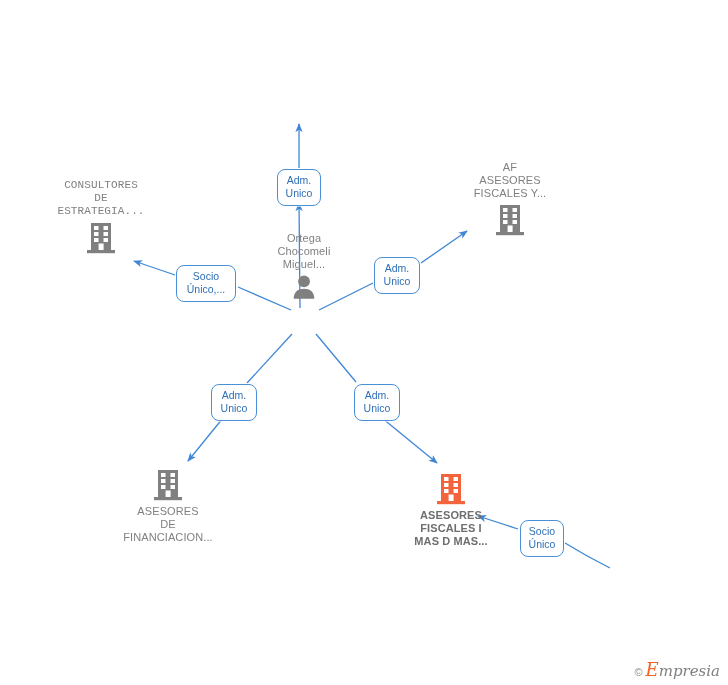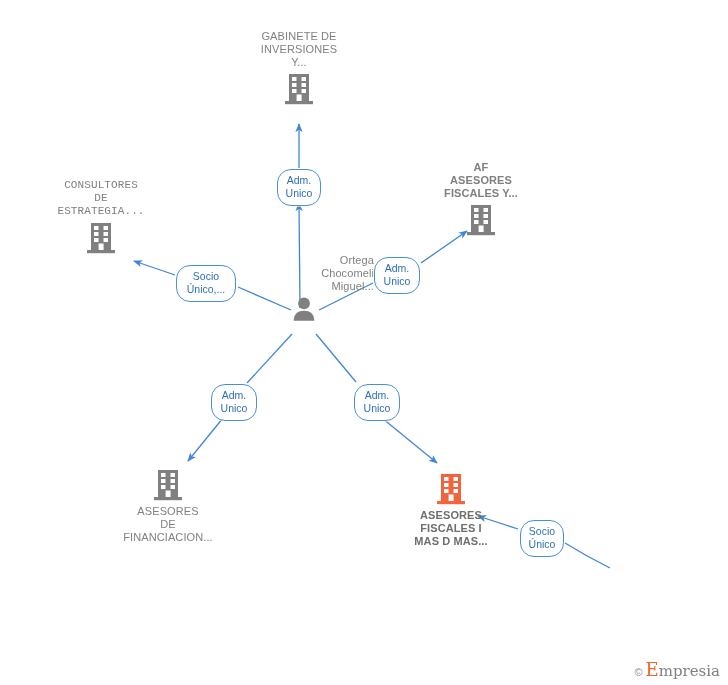--- a/index.html
+++ b/index.html
@@ -52,21 +52,21 @@
   }
   .node.label-top .node-icon { margin-top: 3px; }
   .node.label-bottom .node-icon { margin-bottom: 3px; }
 
   
   .edge-label {
     position: absolute;
     box-sizing: border-box;
     background: #ffffff;
     border: 1px solid #4a90d9;
-    border-radius: 14px;
+    border-radius: 8px;
     color: #2f6fb5;
     font-size: 10.5px;
     line-height: 13px;
     text-align: center;
     padding: 4px 6px 5px 6px;
     white-space: pre-line;
     box-shadow: 0 0 0 1px rgba(255,255,255,0.6);
   }
 
   
@@ -79,20 +79,21 @@
     gap: 3px;
     font-size: 13px;
     color: #808080;
   }
   #watermark .wm-c {
     font-size: 11px;
     color: #8a8a8a;
   }
   #watermark .wm-brand {
     font-family: "DejaVu Serif", serif;
+    font-style: italic;
     font-size: 15px;
     color: #808080;
   }
   #watermark .wm-brand .wm-e {
     color: #f2632a;
     font-size: 18px;
   }
 </style>
 </head>
 <body>
@@ -121,72 +122,56 @@
       <path d="M 223 418 L 188 461"></path>
 
       <path d="M 316 334 L 356 382" marker-end="none"></path>
       <path d="M 382 418 L 437 463"></path>
 
       <path d="M 610 568 Q 586 556 565 543" marker-end="none"></path>
       <path d="M 518 529 L 478 516"></path>
     </g>
   </svg>
 
-  <div class="node label-top" style="left:299px; top:30px;">
-    <div class="node-label">GABINETE DE
-INVERSIONES
-Y...</div>
-    <svg class="node-icon" viewBox="0 0 30 34">
-      <rect x="5" y="2" width="20" height="27" fill="#808080"></rect>
-      <rect x="1" y="29" width="28" height="3.2" fill="#808080"></rect>
-      <rect x="8" y="5" width="4.5" height="4" fill="#ffffff"></rect>
-      <rect x="17.5" y="5" width="4.5" height="4" fill="#ffffff"></rect>
-      <rect x="8" y="11" width="4.5" height="4" fill="#ffffff"></rect>
-      <rect x="17.5" y="11" width="4.5" height="4" fill="#ffffff"></rect>
-      <rect x="8" y="17" width="4.5" height="4" fill="#ffffff"></rect>
-      <rect x="17.5" y="17" width="4.5" height="4" fill="#ffffff"></rect>
-      <rect x="12.6" y="22.5" width="5" height="6.5" fill="#ffffff"></rect>
-    </svg>
-  </div>
 
   <div class="node label-top" style="left:101px; top:179px;font-family:Liberation Mono, monospace;">
     <div class="node-label">CONSULTORES
 DE
 ESTRATEGIA...</div>
     <svg class="node-icon" viewBox="0 0 30 34">
       <rect x="5" y="2" width="20" height="27" fill="#808080"></rect>
       <rect x="1" y="29" width="28" height="3.2" fill="#808080"></rect>
       <rect x="8" y="5" width="4.5" height="4" fill="#ffffff"></rect>
       <rect x="17.5" y="5" width="4.5" height="4" fill="#ffffff"></rect>
       <rect x="8" y="11" width="4.5" height="4" fill="#ffffff"></rect>
       <rect x="17.5" y="11" width="4.5" height="4" fill="#ffffff"></rect>
       <rect x="8" y="17" width="4.5" height="4" fill="#ffffff"></rect>
       <rect x="17.5" y="17" width="4.5" height="4" fill="#ffffff"></rect>
       <rect x="12.6" y="22.5" width="5" height="6.5" fill="#ffffff"></rect>
     </svg>
   </div>
 
-  <div class="node label-top" style="left:481px; top:161px;font-weight:bold;">
+  <div class="node label-top" style="left:510px; top:161px;">
     <div class="node-label">AF
 ASESORES
 FISCALES Y...</div>
     <svg class="node-icon" viewBox="0 0 30 34">
       <rect x="5" y="2" width="20" height="27" fill="#808080"></rect>
       <rect x="1" y="29" width="28" height="3.2" fill="#808080"></rect>
       <rect x="8" y="5" width="4.5" height="4" fill="#ffffff"></rect>
       <rect x="17.5" y="5" width="4.5" height="4" fill="#ffffff"></rect>
       <rect x="8" y="11" width="4.5" height="4" fill="#ffffff"></rect>
       <rect x="17.5" y="11" width="4.5" height="4" fill="#ffffff"></rect>
       <rect x="8" y="17" width="4.5" height="4" fill="#ffffff"></rect>
       <rect x="17.5" y="17" width="4.5" height="4" fill="#ffffff"></rect>
       <rect x="12.6" y="22.5" width="5" height="6.5" fill="#ffffff"></rect>
     </svg>
   </div>
 
-  <div class="node label-top" style="left:304px; top:254px;text-align:right;">
+  <div class="node label-top" style="left:304px; top:232px;">
     <div class="node-label">Ortega
 Chocomeli
 Miguel...</div>
     <svg class="node-icon" viewBox="0 0 30 34" style="height:28px;">
       <circle cx="15" cy="9" r="7.2" fill="#808080"></circle>
       <path d="M 2.5 30 C 2.5 21.5 8 18 15 18 C 22 18 27.5 21.5 27.5 30 Z" fill="#808080"></path>
     </svg>
   </div>
 
   <div class="node label-bottom" style="left:168px; top:468px;">

